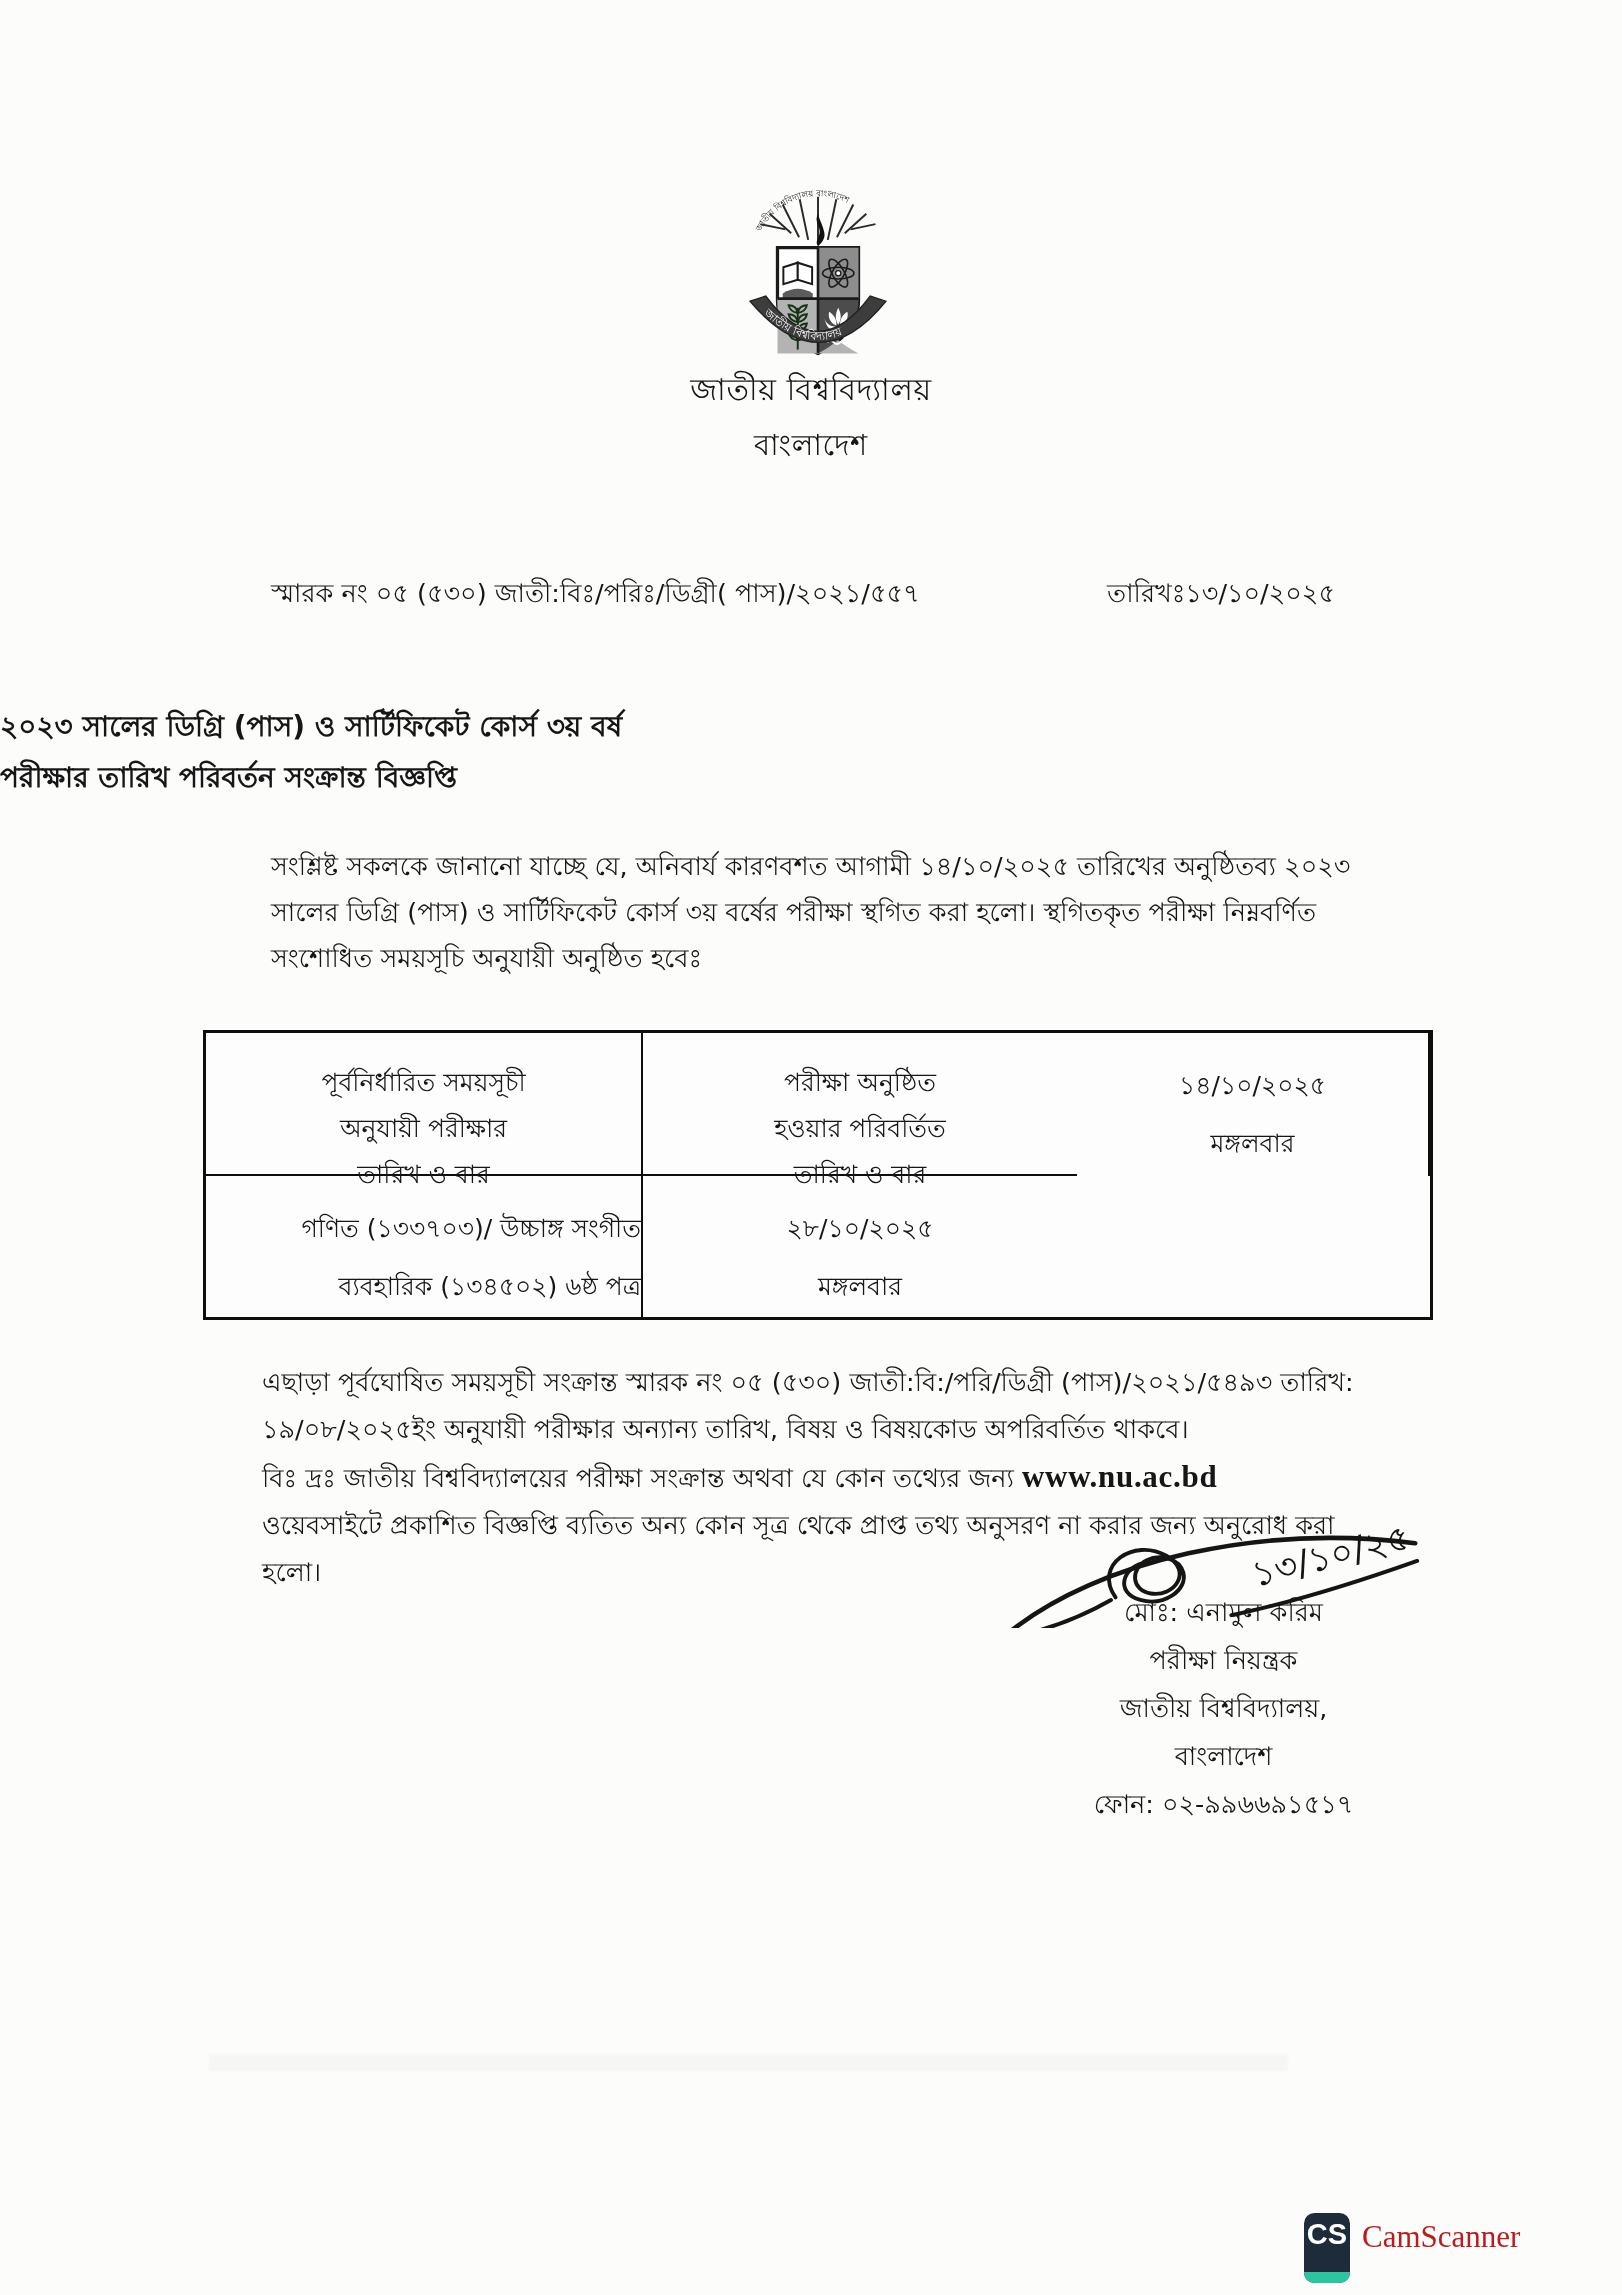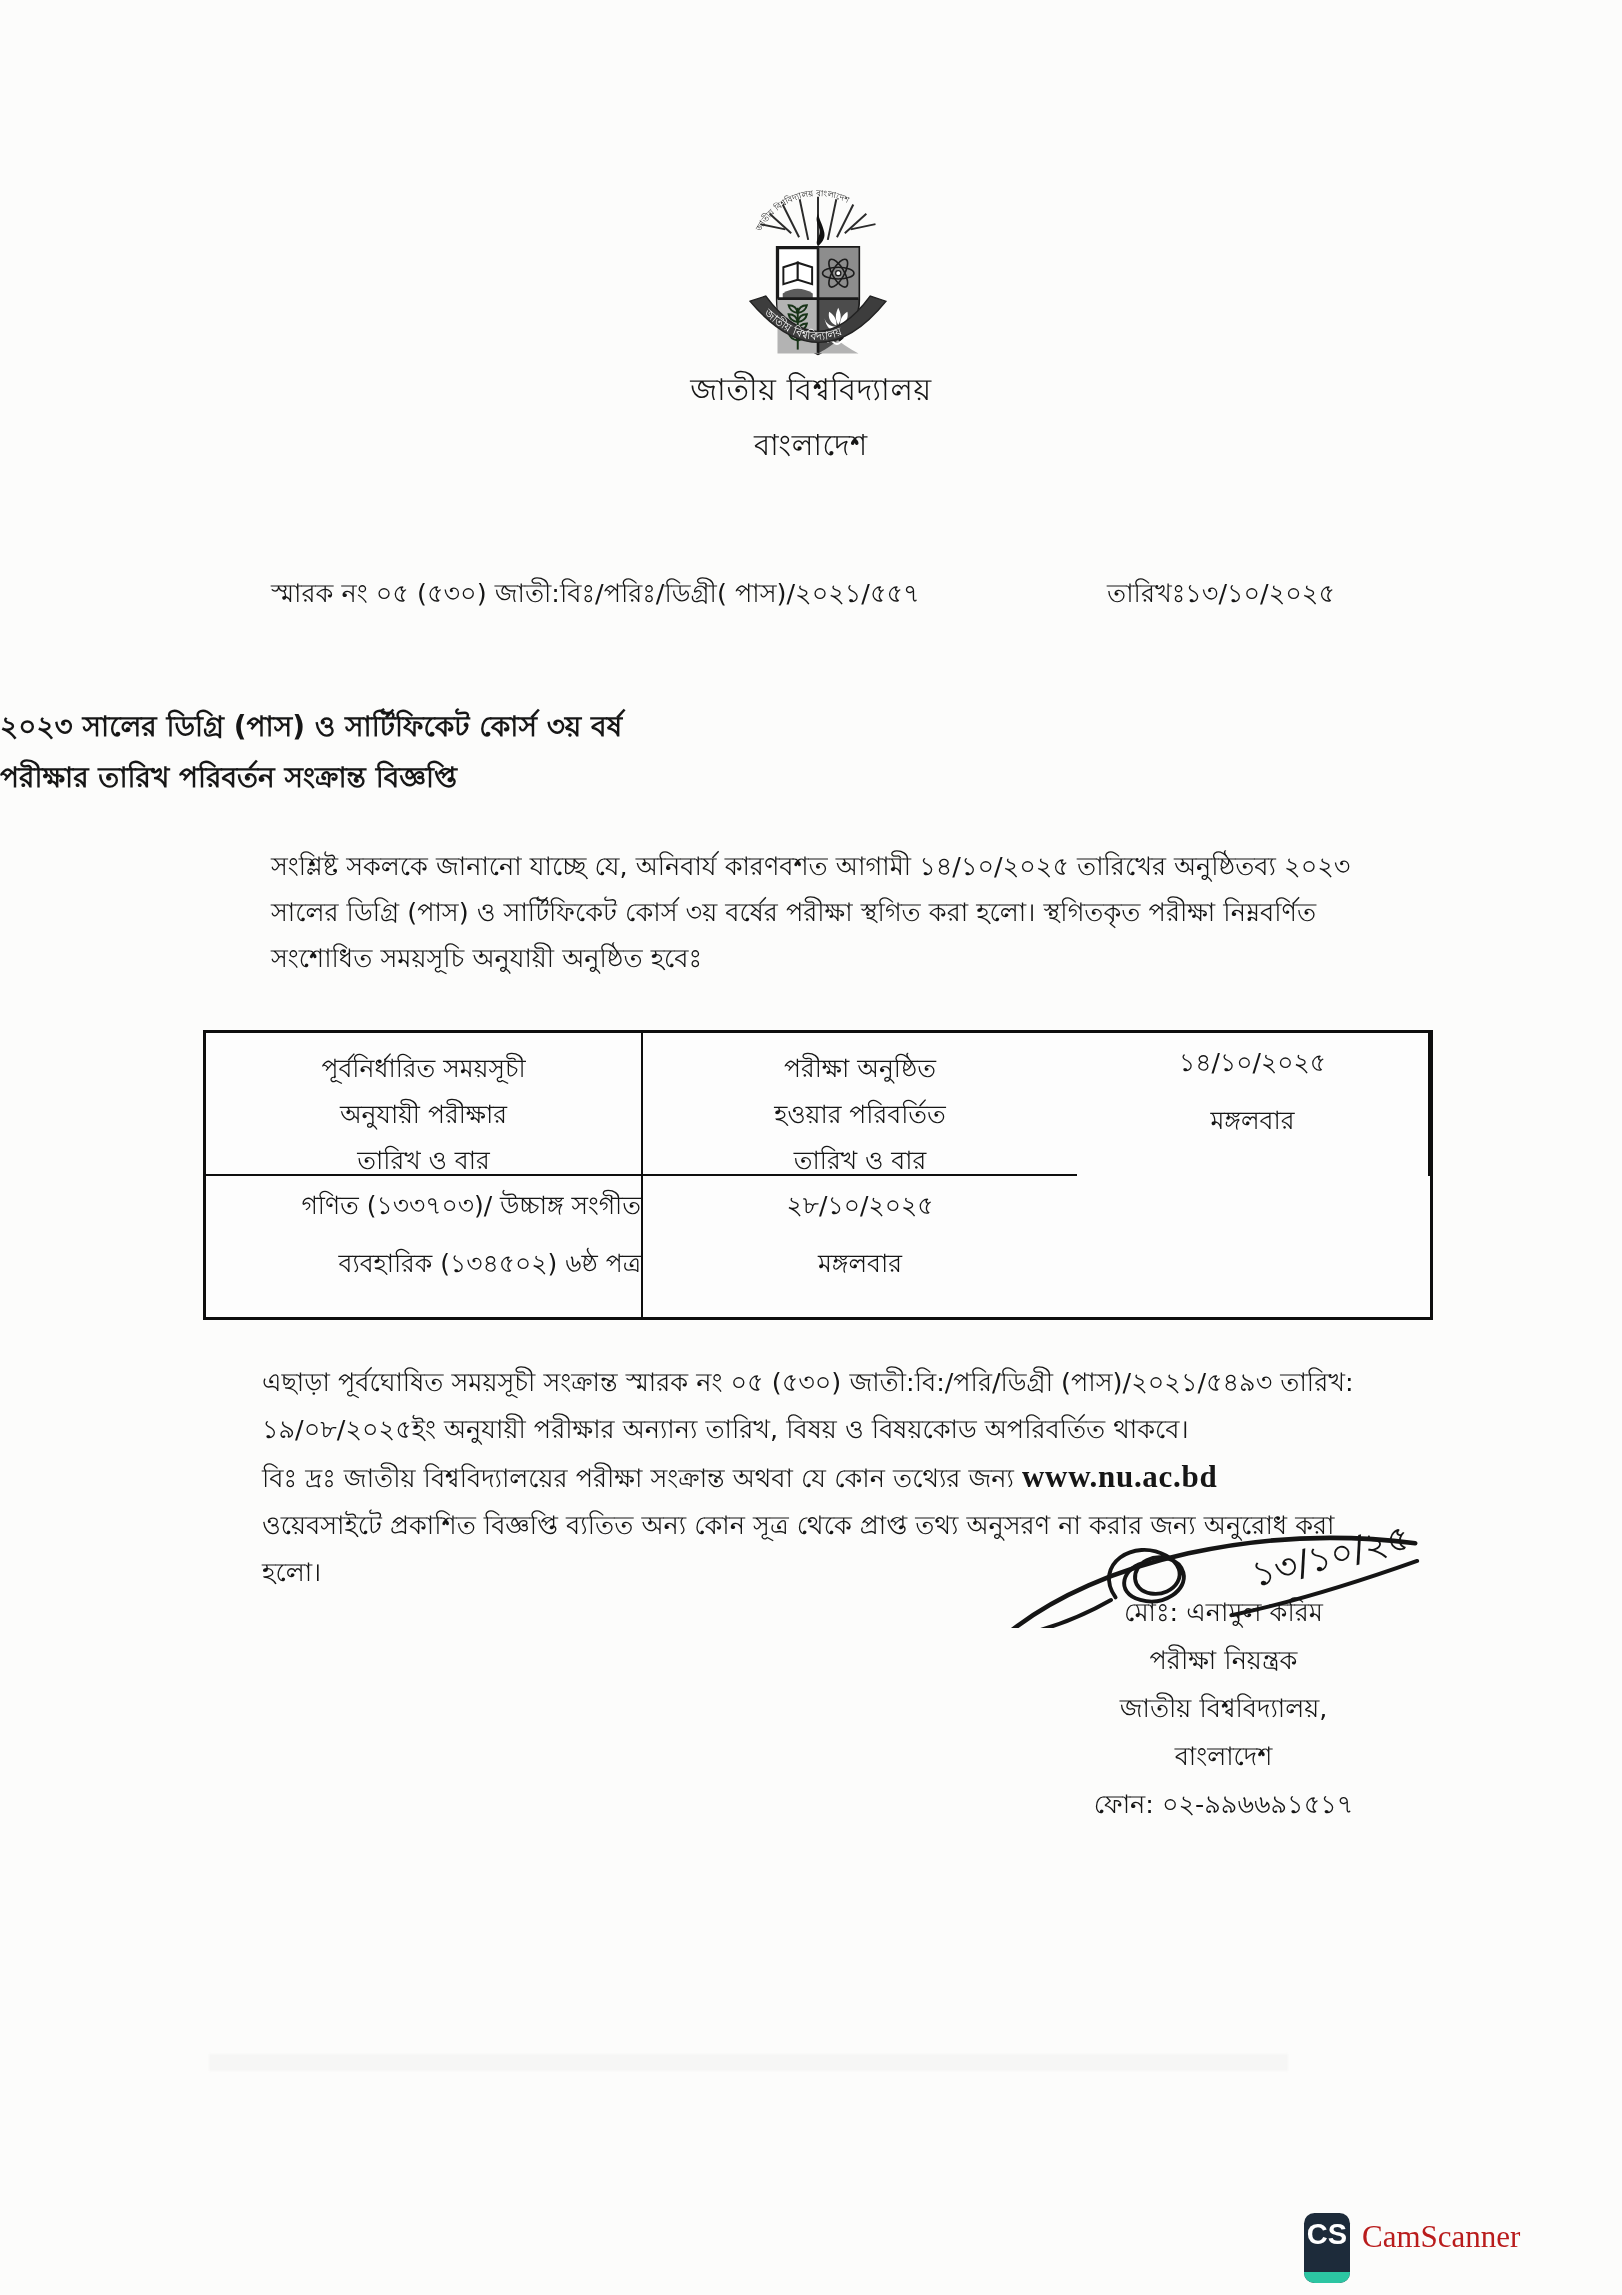--- a/index.html
+++ b/index.html
@@ -27,22 +27,22 @@
   
   .doc-table{
     left:203px;top:1030px;width:1230px;height:290px;
     border:3.3px solid #0e0e0e;box-sizing:border-box;
     display:grid;
     grid-template-columns:437px 434px 1fr;
     grid-template-rows:143px 1fr;
     background:#fdfdfd;
     font-size:25px;
   }
-  .th{border-bottom:2.6px solid #0e0e0e;display:flex;flex-direction:column;align-items:center;padding-top:13px;line-height:46px;text-align:center;}
-  .td{display:flex;flex-direction:column;padding-top:1px;line-height:58px;}
+  .th{border-bottom:2.6px solid #0e0e0e;display:flex;flex-direction:column;align-items:center;padding-top:27px;line-height:46px;text-align:center;}
+  .td{display:flex;flex-direction:column;padding-top:24px;line-height:58px;}
   .cell-r{border-right:2px solid #0e0e0e;}
   .td.center{align-items:center;text-align:center;}
   .td.left{align-items:flex-end;text-align:left;padding-left:17px;}
   
   .notes{left:262px;top:1359px;width:1112px;font-size:25.5px;line-height:47px;}
   .url{font-family:"Liberation Serif","DejaVu Serif",serif;font-weight:700;font-size:31px;letter-spacing:0.7px;}
   
   .sig-svg{left:981px;top:1514px;width:445px;height:114px;}
   .sig-block{left:1073px;top:1588px;width:301px;text-align:center;font-size:25.5px;line-height:48px;}
   

